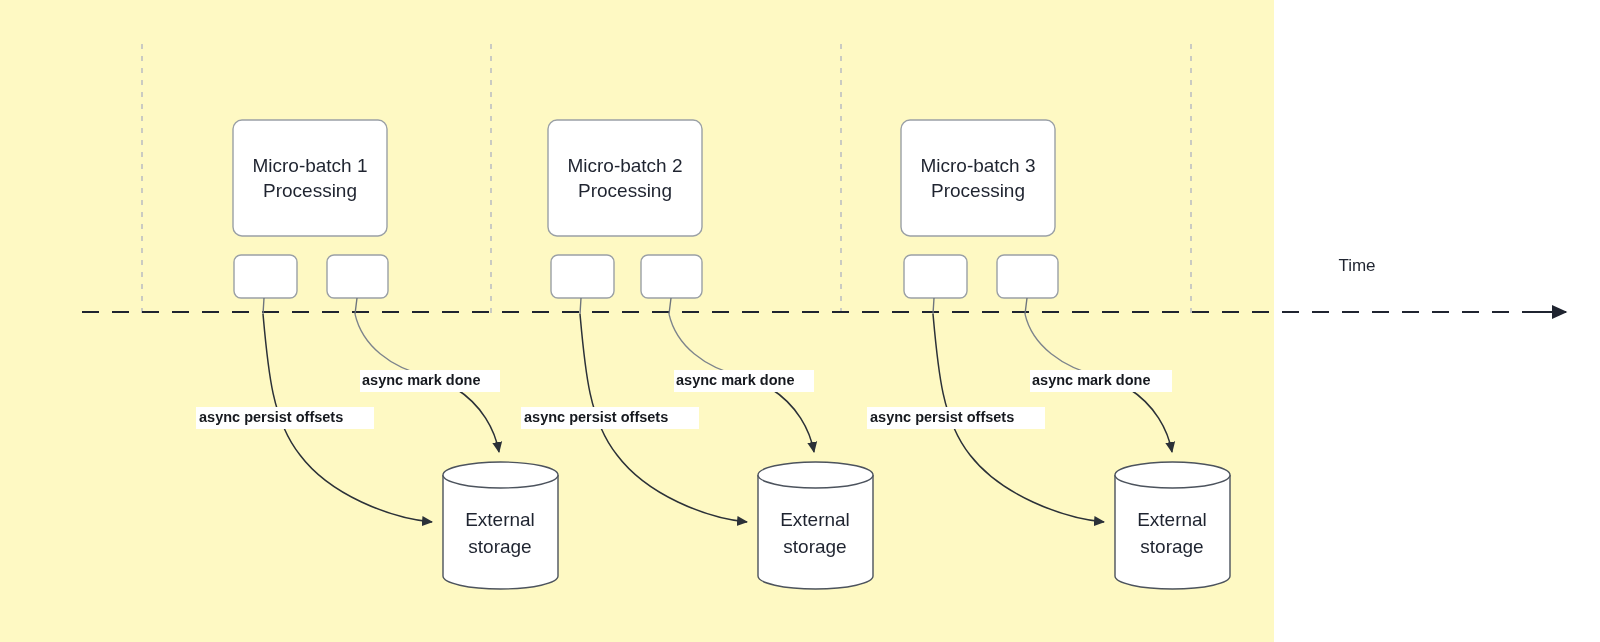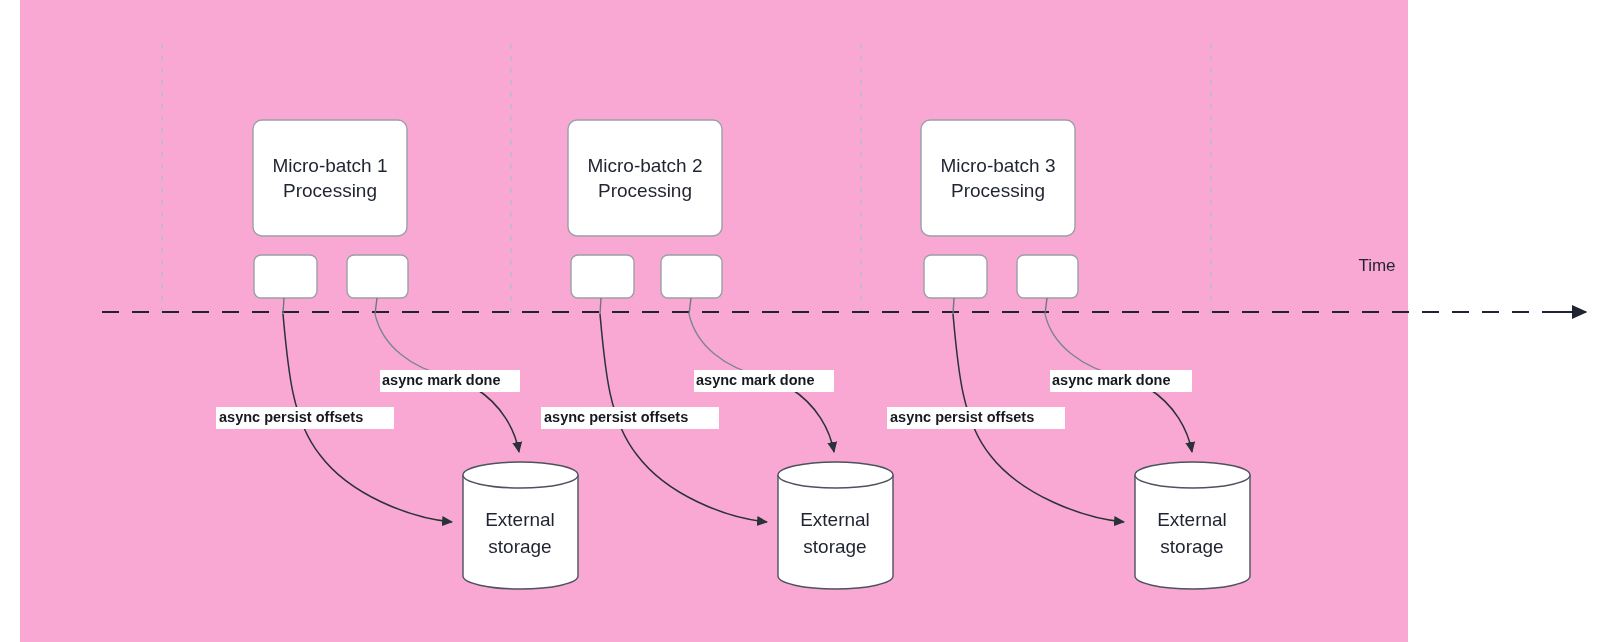--- a/index.html
+++ b/index.html
@@ -9,24 +9,23 @@
     background: #ffffff;
   }
   body {
     width: 1600px;
     height: 642px;
     overflow: hidden;
     font-family: "Liberation Sans", sans-serif;
   }
   #diagram-root {
     position: relative;
-    width: 1388px;
+    width: 1274px;
     height: 642px;
-    background: #f9a8d4;
-    margin-left: 20px;
+    background: #fef9c3;
   }
   #diagram-svg {
     position: absolute;
     top: 0;
     left: 0;
     width: 1600px;
     height: 642px;
     display: block;
   }
   .node-label {

